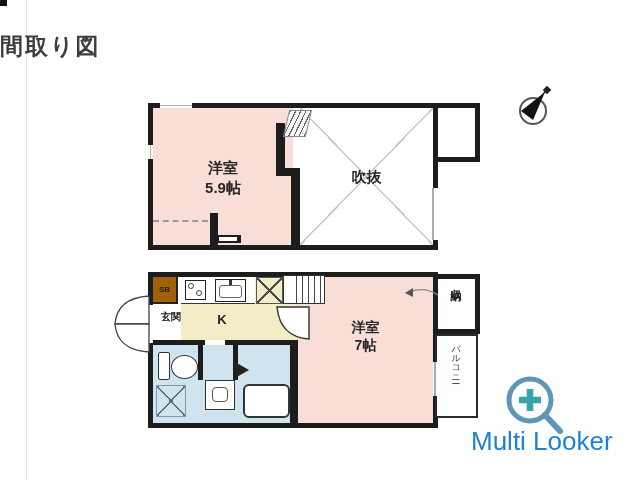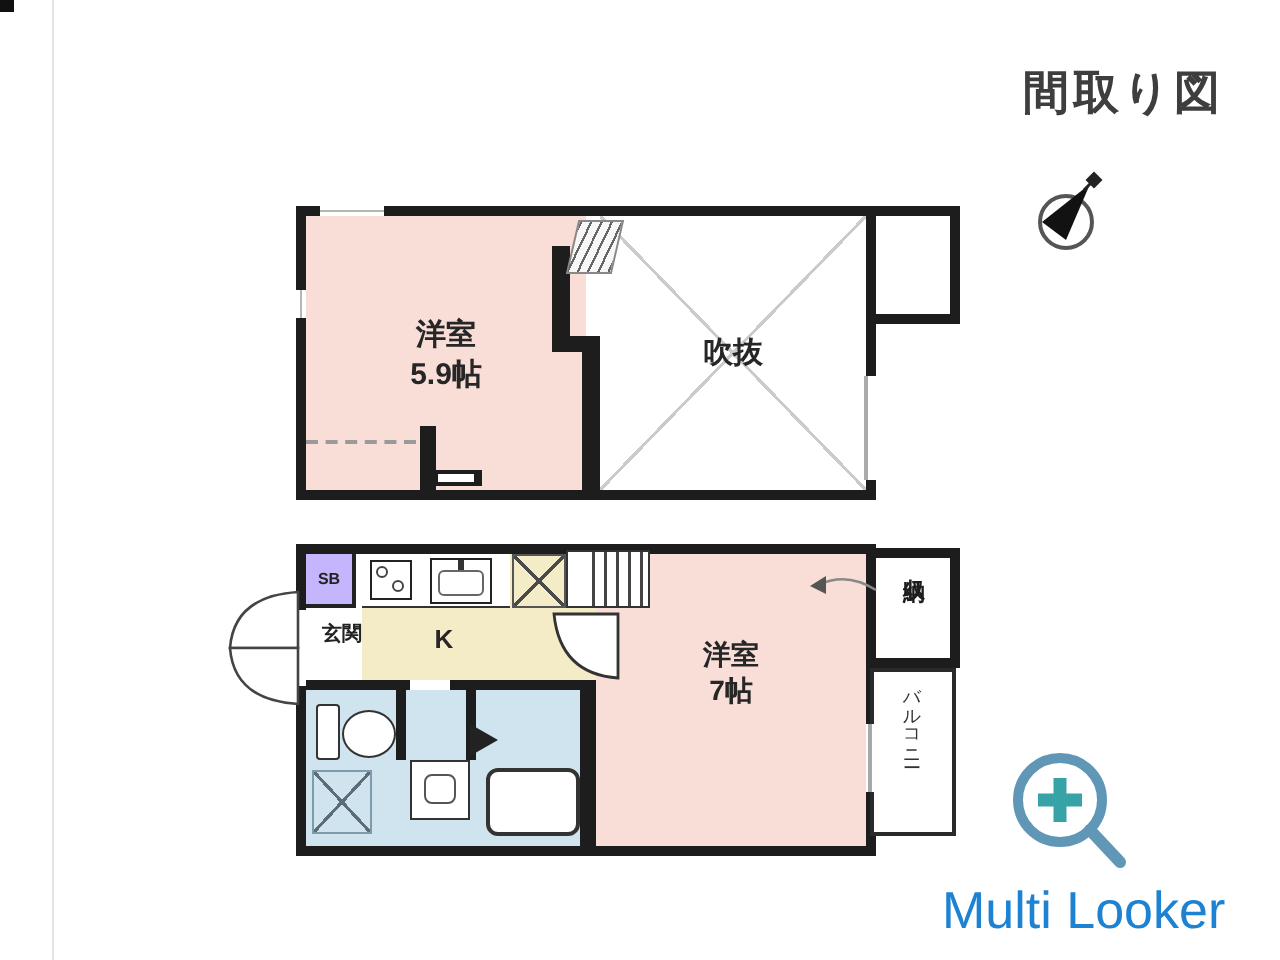--- a/index.html
+++ b/index.html
@@ -4,22 +4,22 @@
 <style>
   html,body{margin:0;padding:0;background:#fff;}
   body{width:640px;height:480px;position:relative;overflow:hidden;
        font-family:"Liberation Sans","DejaVu Sans",sans-serif;color:#222;}
   *{box-sizing:border-box;}
   .abs{position:absolute;}
 
   
   #corner-mark{left:0;top:0;width:7px;height:6px;background:#111;}
   #left-seam{left:26px;top:0;width:1px;height:480px;background:#e4e4e4;}
-  #page-title{left:0;top:31px;width:612px;text-align:right;
-    font-size:23px;font-weight:bold;color:#3e3e3e;letter-spacing:2px;padding-left:22px;}
+  #page-title{left:0;top:31px;width:612px;text-align:left;
+    font-size:23px;font-weight:bold;color:#3e3e3e;letter-spacing:2px;}
 
   
   .wall{background:#1d1d1d;position:absolute;}
   .x-cross{background:
     linear-gradient(to top right,transparent calc(50% - 0.8px),var(--xc,#c9c9c9) calc(50% - 0.8px) calc(50% + 0.8px),transparent calc(50% + 0.8px)),
     linear-gradient(to bottom right,transparent calc(50% - 0.8px),var(--xc,#c9c9c9) calc(50% - 0.8px) calc(50% + 0.8px),transparent calc(50% + 0.8px));}
   .room-label{position:absolute;text-align:center;font-weight:bold;color:#262626;line-height:1.3;}
   .vtext{writing-mode:vertical-rl;position:absolute;font-weight:bold;color:#1d1d1d;}
 
   
@@ -40,21 +40,21 @@
   .dashed-line{left:5px;top:117px;width:55px;border-top:2px dashed #9a9a9a;position:absolute;}
 
   
   #floor1{left:148px;top:272px;width:332px;height:156px;}
   #f1-main{left:0;top:0;width:290px;height:156px;border:5px solid #1d1d1d;background:#fff;position:absolute;}
   #f1-storage{left:285px;top:2px;width:47px;height:60px;border:5px solid #1d1d1d;background:#fff;position:absolute;}
   #f1-balcony{left:287px;top:62px;width:43px;height:84px;border:2px solid #2a2a2a;background:#fff;position:absolute;}
   #f1-room{left:150px;top:5px;width:135px;height:146px;background:#f8ded7;position:absolute;}
   #f1-kitchen{left:5px;top:5px;width:145px;height:68px;background:#f4ebc7;position:absolute;}
   #f1-entry{left:5px;top:5px;width:28px;height:68px;background:#fff;position:absolute;}
-  #f1-sb{left:5px;top:5px;width:25px;height:27px;background:#c4b5fd;border-right:2px solid #222;
+  #f1-sb{left:5px;top:5px;width:25px;height:27px;background:#a16207;border-right:2px solid #222;
          border-bottom:2px solid #222;position:absolute;font-size:8px;font-weight:bold;
          display:flex;align-items:center;justify-content:center;}
   #f1-genkan{left:3px;top:38px;width:30px;text-align:right;font-size:10px;font-weight:bold;position:absolute;}
   #f1-counter{left:33px;top:5px;width:74px;height:27px;background:#fff;border-bottom:1.5px solid #333;position:absolute;}
   #f1-stove{left:4px;top:3px;width:21px;height:20px;border:1.5px solid #222;position:absolute;background:#fff;}
   #f1-stove i{position:absolute;width:6px;height:6px;border:1px solid #444;border-radius:50%;}
   #f1-stove i:first-child{left:2px;top:2px;} #f1-stove i:last-child{left:10px;top:9px;}
   #f1-sink{left:34px;top:2px;width:31px;height:23px;border:1.5px solid #222;position:absolute;background:#fff;}
   #f1-sink i{position:absolute;left:3px;top:5px;right:3px;bottom:3px;border:1px solid #666;border-radius:3px;}
   #f1-sink b{position:absolute;left:13px;top:0;width:3px;height:5px;background:#333;}
@@ -75,21 +75,21 @@
 
   
   #f2-room-label{left:25px;top:55px;width:100px;font-size:15px;}
   #f2-void-label{left:152px;top:64px;width:133px;font-size:15px;}
   #f1-k-label{left:62px;top:40px;width:24px;font-size:13px;}
   #f1-room-label{left:150px;top:46px;width:135px;font-size:14px;}
   #f1-storage-label{left:300px;top:8px;height:48px;font-size:11px;letter-spacing:1px;}
   #f1-balcony-label{left:301px;top:66px;height:76px;font-size:9px;font-weight:normal;color:#333;}
 
   
-  #watermark-text{left:471px;top:440px;font-size:26px;color:#1e82d2;white-space:nowrap;}
+  #watermark-text{left:471px;top:426px;font-size:26px;color:#1e82d2;white-space:nowrap;}
 </style>
 </head>
 <body>
 
 <div class="abs" id="corner-mark"></div>
 <div class="abs" id="left-seam"></div>
 
 <div class="abs" id="page-title">間取り図</div>
 
 <svg class="abs" style="left:515px;top:84px;" width="42" height="46" viewBox="0 0 42 46">

